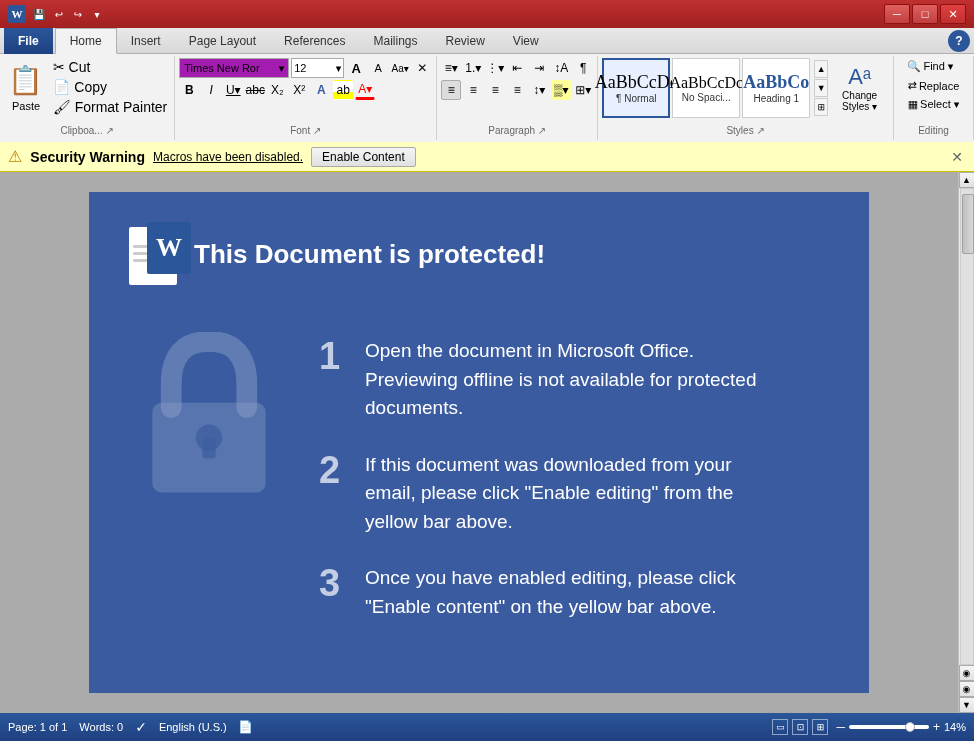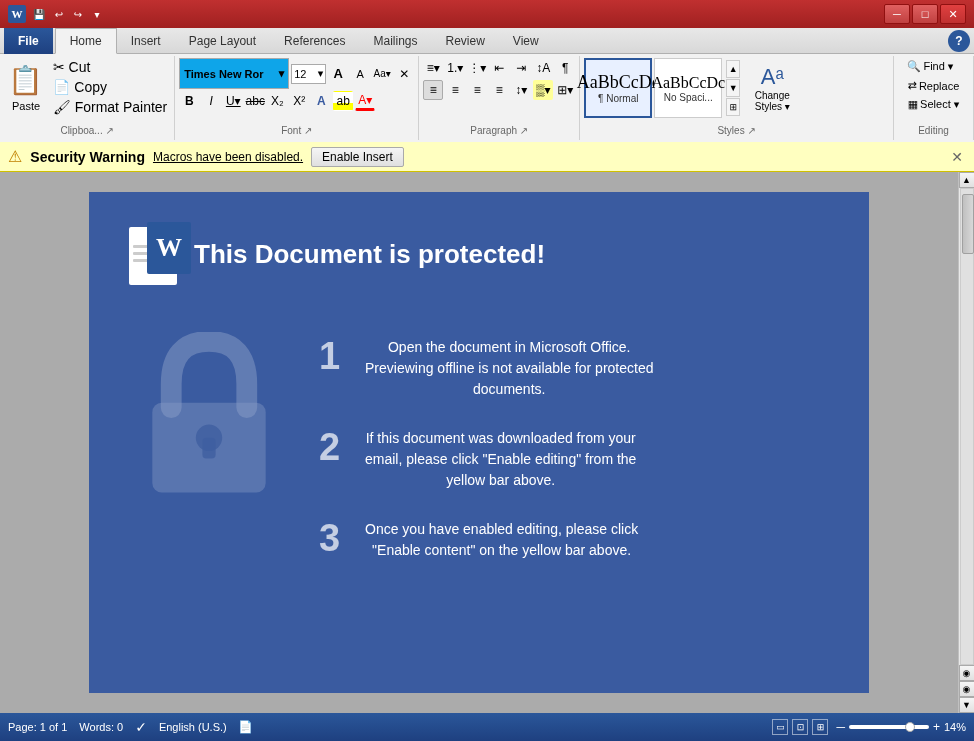--- a/index.html
+++ b/index.html
@@ -113,35 +113,34 @@
       padding: 1px 3px; cursor: pointer; font-size: 14px;
       border-radius: 2px;
     }
 
     
     .font-group { min-width: 180px; }
     .font-row1 { display: flex; gap: 2px; align-items: center; width: 100%; }
     .font-row2 { display: flex; gap: 2px; align-items: center; width: 100%; }
     .font-select {
       border: 1px solid #aaa;
-      background: #0ea5e9;
-      height: 31px;
+      background: #a21caf;
+      height: 20px;
       font-size: 11px;
       padding: 0 2px;
       width: 110px;
       cursor: pointer;
-      font-weight: bold;
     }
     .size-select {
       border: 1px solid #aaa;
       background: white;
       height: 20px;
       font-size: 11px;
       padding: 0 2px;
-      width: 35px;
+      width: 53px;
       cursor: pointer;
     }
     .icon-btn {
       width: 20px; height: 20px;
       border: 1px solid transparent;
       display: flex; align-items: center; justify-content: center;
       cursor: pointer; font-size: 12px; border-radius: 2px;
     }
     .font-bold { font-weight: bold; }
     .font-italic { font-style: italic; }
@@ -375,24 +374,23 @@
       gap: 16px;
     }
     .step-num {
       font-size: 38px;
       font-weight: bold;
       color: rgba(255,255,255,0.7);
       line-height: 1;
       min-width: 30px;
     }
     .step-text {
-      font-size: 14px;
+      font-size: 19px;
       color: white;
       line-height: 1.5;
-      text-align: center;
     }
 
     
     .word-compound {
       position: relative;
       width: 65px;
       height: 65px;
     }
     .wc-paper {
       width: 48px;
@@ -531,20 +529,24 @@
   <div class="ribbon-group styles-group">
     <div class="styles-content">
       <div class="style-box active">
         <div class="style-box-text">AaBbCcDc</div>
         <div class="style-box-label">¶ Normal</div>
       </div>
       <div class="style-box2">
         <div class="style-box-text" style="font-size:16px;">AaBbCcDc</div>
         <div class="style-box-label">No Spaci...</div>
       </div>
+      <div class="style-box3">
+        <div class="style-box-text" style="font-size:18px;color:#2b579a;font-weight:bold;">AaBbCo</div>
+        <div class="style-box-label">Heading 1</div>
+      </div>
       <div class="styles-nav">
         <div class="styles-nav-btn">▲</div>
         <div class="styles-nav-btn">▼</div>
         <div class="styles-nav-btn">⊞</div>
       </div>
       <div class="change-styles">
         <div class="change-styles-icon">Aᵃ</div>
         <div style="font-size:10px;text-align:left;white-space:nowrap;">Change<br>Styles ▾</div>
       </div>
     </div>
@@ -568,21 +570,21 @@
     </div>
     <div class="ribbon-group-label">Editing</div>
   </div>
 
 </div>
 
 <div class="security-bar">
   <span class="security-icon">⚠</span>
   <span class="security-title">Security Warning</span>
   <span class="security-msg">Macros have been disabled.</span>
-  <button class="enable-btn">Enable Insert</button>
+  <button class="enable-btn">Enable Content</button>
   <div class="security-close">✕</div>
 </div>
 
 <div class="main-area">
   <div class="doc-container">
     <div class="document-page">
 
       <div class="doc-header">
 
         <div class="word-compound">

